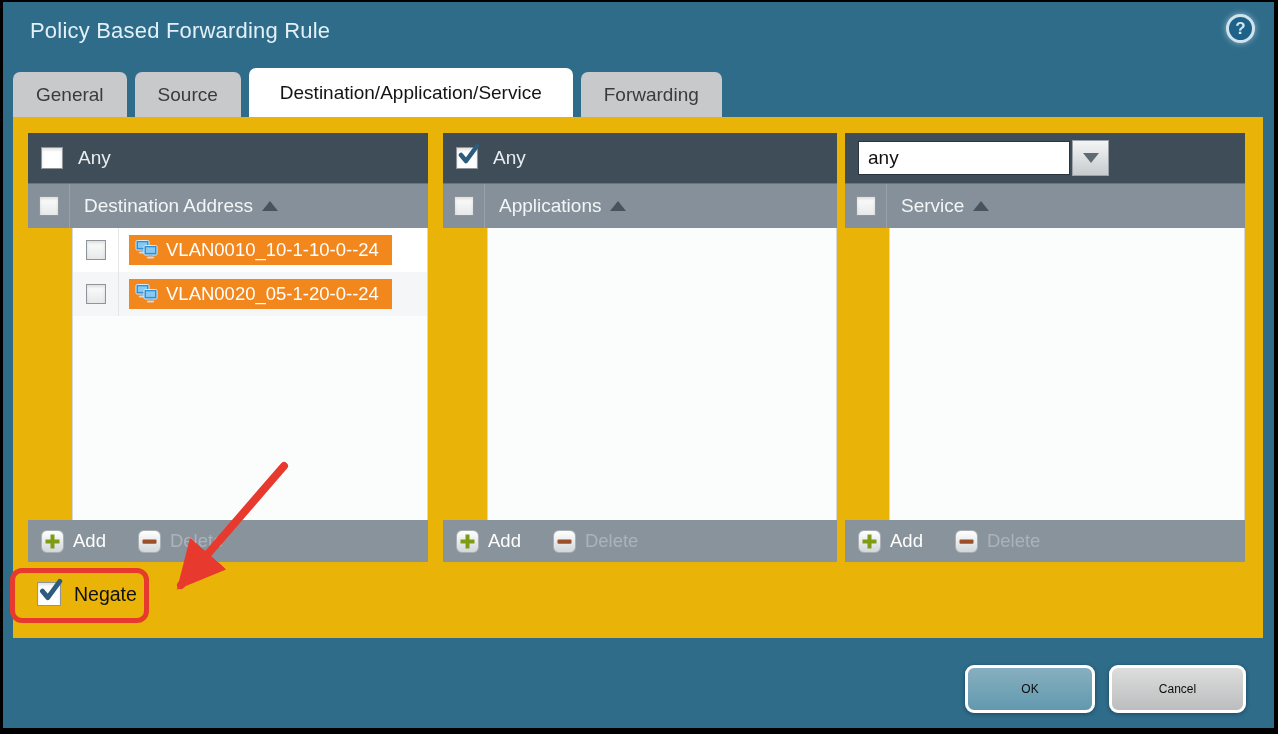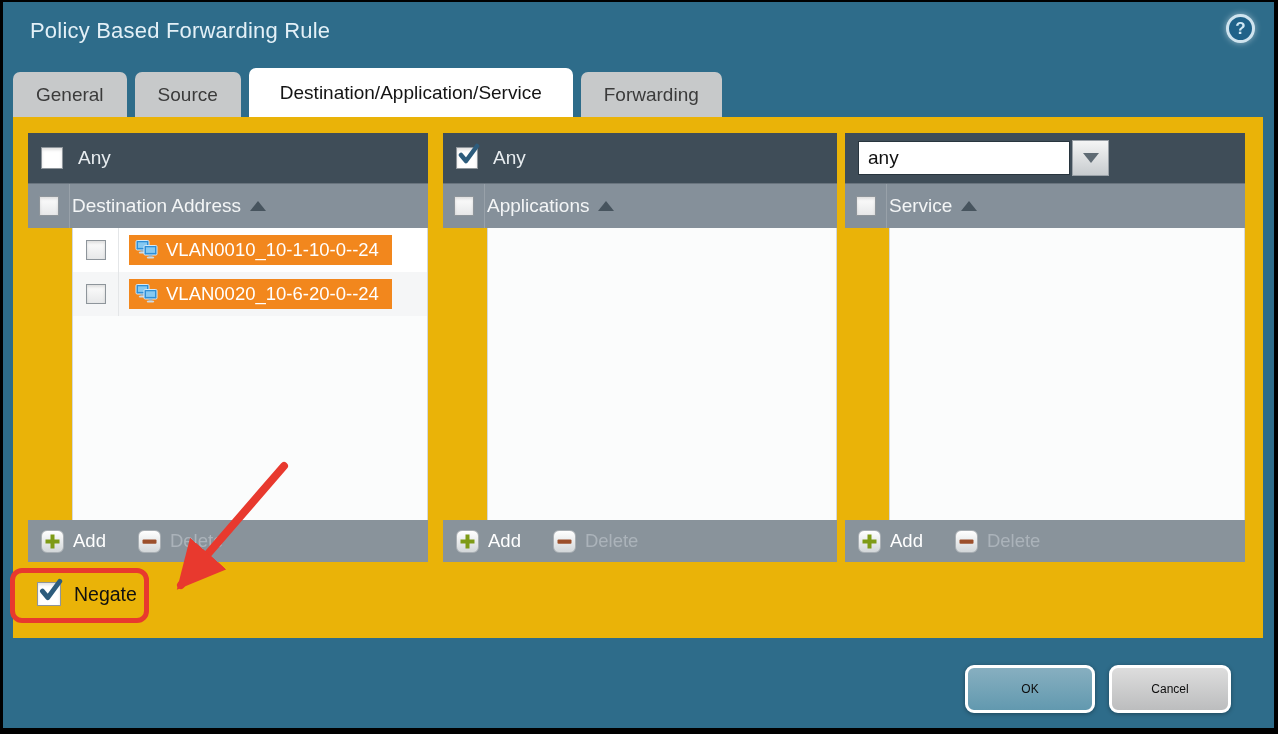--- a/index.html
+++ b/index.html
@@ -37,21 +37,21 @@
 
   .any-row { height:50px; background:#3f4d58; display:flex; align-items:center;
              padding:0 13px; gap:15px; flex:none; }
   .any-label { color:#e8edf0; font-size:19px; }
 
   .subheader { height:45px; background:#85909a; flex:none; display:flex;
                align-items:center; border-top:1px solid #69747e; }
   .subheader .cbcell { width:42px; align-self:stretch; display:flex;
                align-items:center; justify-content:center;
                border-right:1px solid #98a1a9; flex:none; }
-  .collabel { color:#f3f5f6; font-size:19px; margin-left:2px; }
+  .collabel { color:#f3f5f6; font-size:19px; margin-left:14px; }
   .tri-up { width:0; height:0; border-left:8px solid transparent;
             border-right:8px solid transparent; border-bottom:10px solid #47545e;
             margin-left:9px; cursor:pointer; }
 
   .list { flex:1; background:#fbfcfc; border-left:1px solid #d5d9db;
           border-right:1px solid #d5d9db; overflow:hidden;margin-left:44px; }
   .row { height:44px; display:flex; align-items:center; background:#fff; }
   .row.alt { background:#f5f6f7; }
   .row .cbcell { width:46px; align-self:stretch; display:flex;
                  align-items:center; justify-content:center;
@@ -103,21 +103,21 @@
   .arrow-svg { position:absolute; left:0; top:0; width:1271px; height:726px;
                pointer-events:none; z-index:50; }
 
   
   .btn { position:absolute; top:663px; height:48px; border-radius:9px;
          border:3px solid #fff; font-size:12px; color:#0d0d0d;
          font-family:"Liberation Sans", sans-serif; cursor:pointer;
          box-shadow:0 1px 4px rgba(0,0,0,.35); }
   .btn.ok { left:962px; width:130px;
             background:linear-gradient(#87afc0,#6299af); }
-  .btn.cancel { left:1106px; width:122px;
+  .btn.cancel { left:1106px; width:137px;
                 background:linear-gradient(#dddddd,#bcbdbe); }
 </style>
 </head>
 <body>
 
 <svg width="0" height="0" style="position:absolute">
   <defs>
     <g id="checkmark">
         <path d="M5 13 L10 19 L21 4" fill="none" stroke="#2d5c7c" stroke-width="4.5" stroke-linecap="round" stroke-linejoin="round"></path>
       </g>
@@ -179,21 +179,21 @@
           </span>
         </div>
         <div class="row alt">
           <span class="cbcell">
               <span class="cb small"></span>
             </span>
           <span class="chip">
             <svg width="24" height="20" viewBox="0 0 24 20">
                 <use href="#monitors"></use>
               </svg>
-            <span>VLAN0020_10-6-20-0--24</span>
+            <span>VLAN0020_05-1-20-0--24</span>
           </span>
         </div>
       </div>
       <div class="colbar">
         <span class="action">
           <span class="iconbtn">
             <svg width="15" height="15" viewBox="0 0 15 15">
                 <use href="#plus"></use>
               </svg>
             </span>

